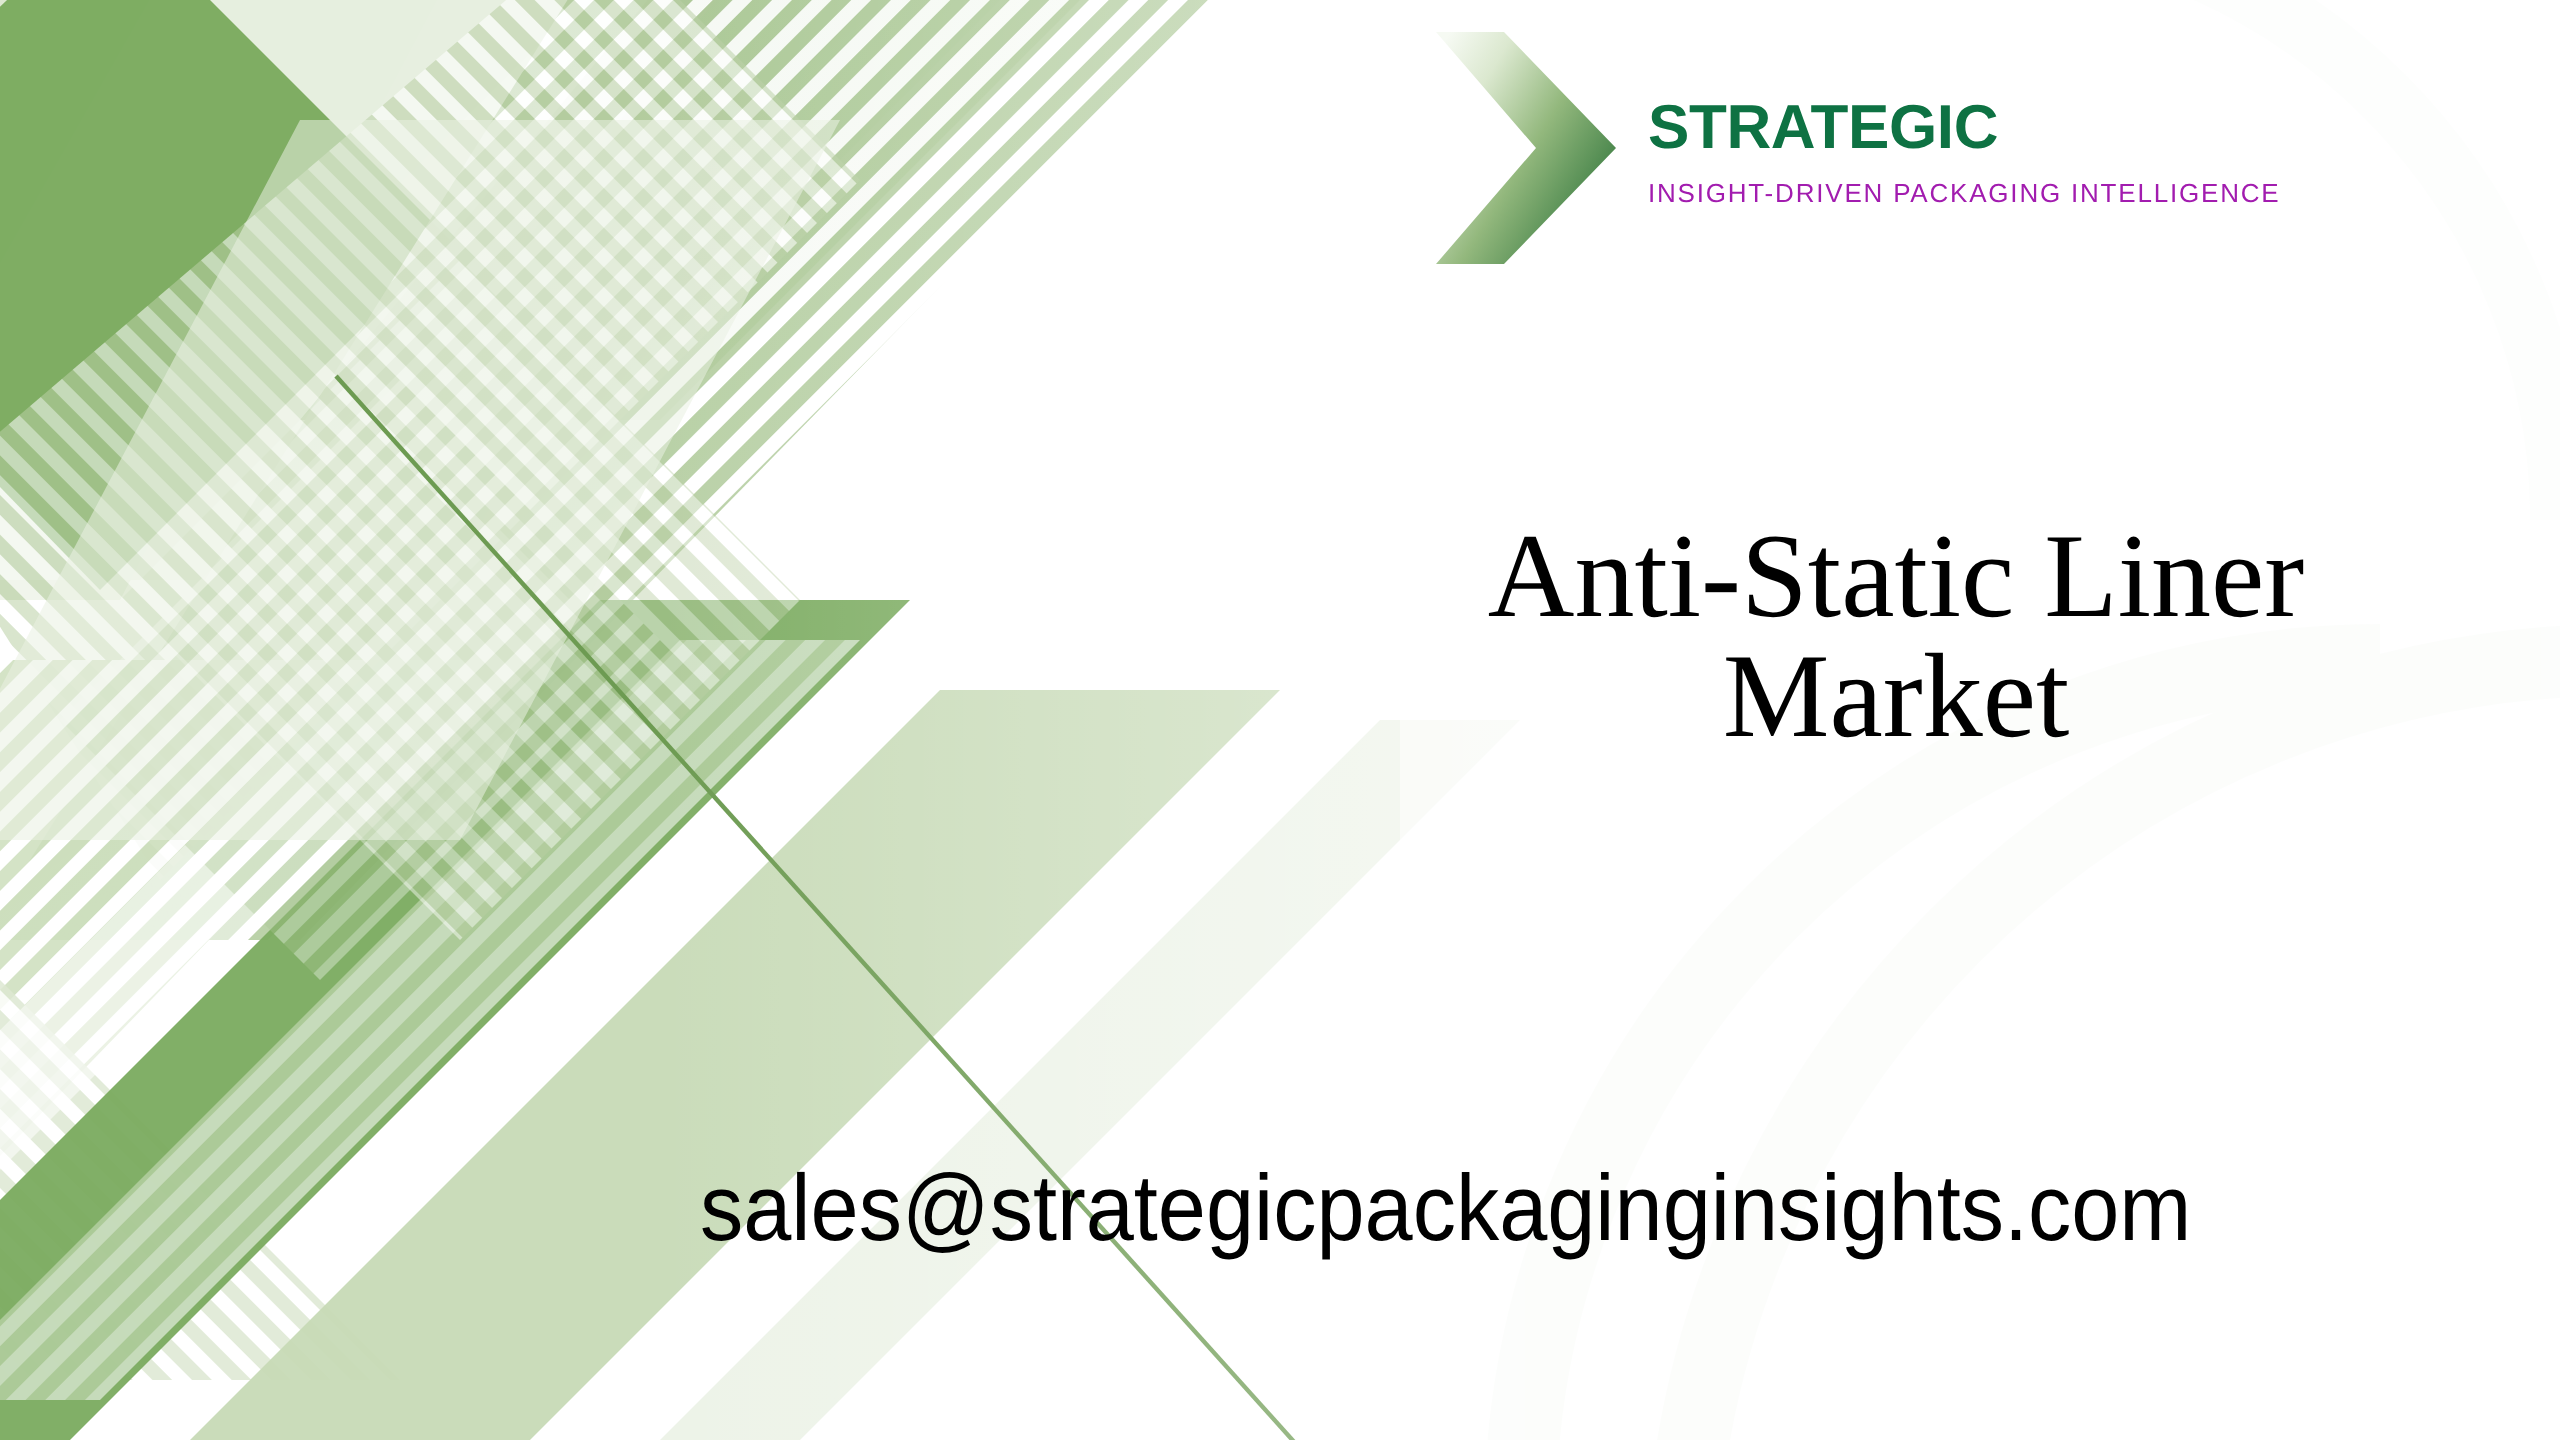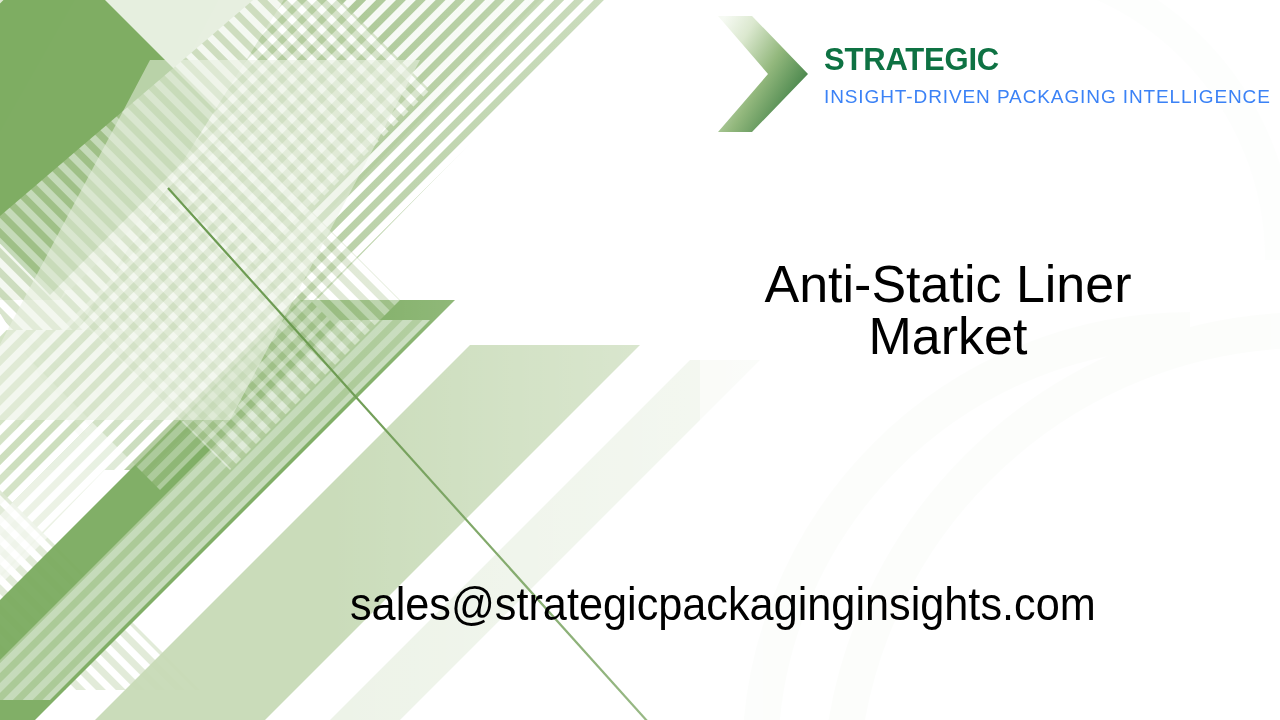--- a/index.html
+++ b/index.html
@@ -52,39 +52,39 @@
   .logo-line {
     color: #0e7243;
     font-weight: bold;
     font-size: 31px;
     line-height: 1.02;
     letter-spacing: -0.2px;
     white-space: nowrap;
     font-family: "Liberation Sans", sans-serif;
   }
   #logo-tagline {
-    color: #3b82f6;
-    font-size: 19px;
+    color: #a21caf;
+    font-size: 13px;
     letter-spacing: 0.9px;
     margin-top: 10px;
     white-space: nowrap;
     font-family: "Liberation Sans", sans-serif;
   }
 
   
   #report-title {
     position: absolute;
     left: 628px;
     top: 258px;
     width: 640px;
     text-align: center;
     color: #000000;
-    font-size: 52px;
+    font-size: 60px;
     line-height: 1.0;
-    font-family: Liberation Sans, sans-serif;
+    font-family: Liberation Serif, serif;
     font-weight: normal;
     margin: 0;
     white-space: pre-line;
   }
 
   
   #contact-email {
     position: absolute;
     left: 350px;
     top: 580px;

